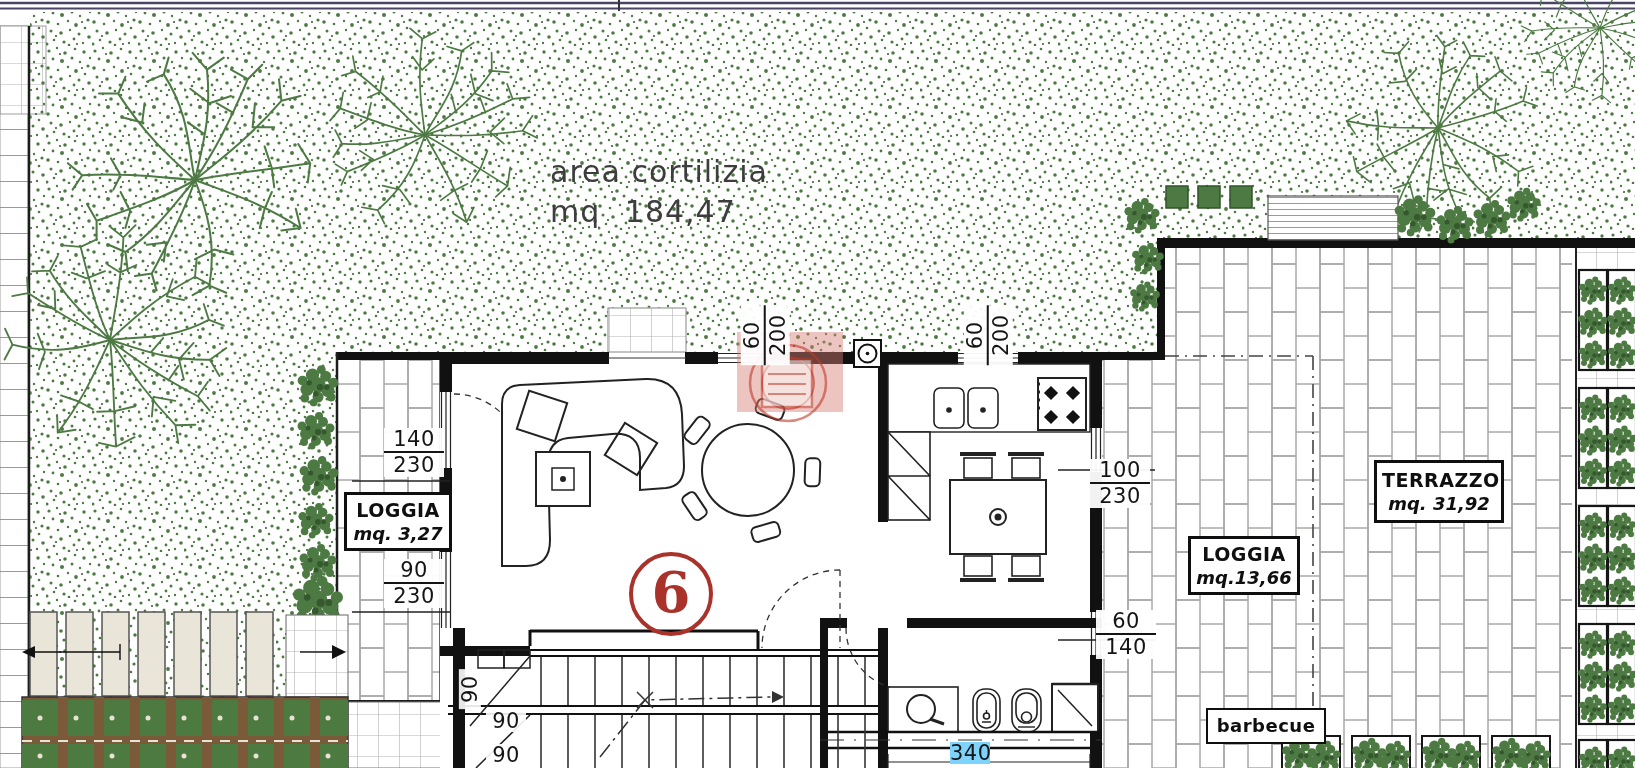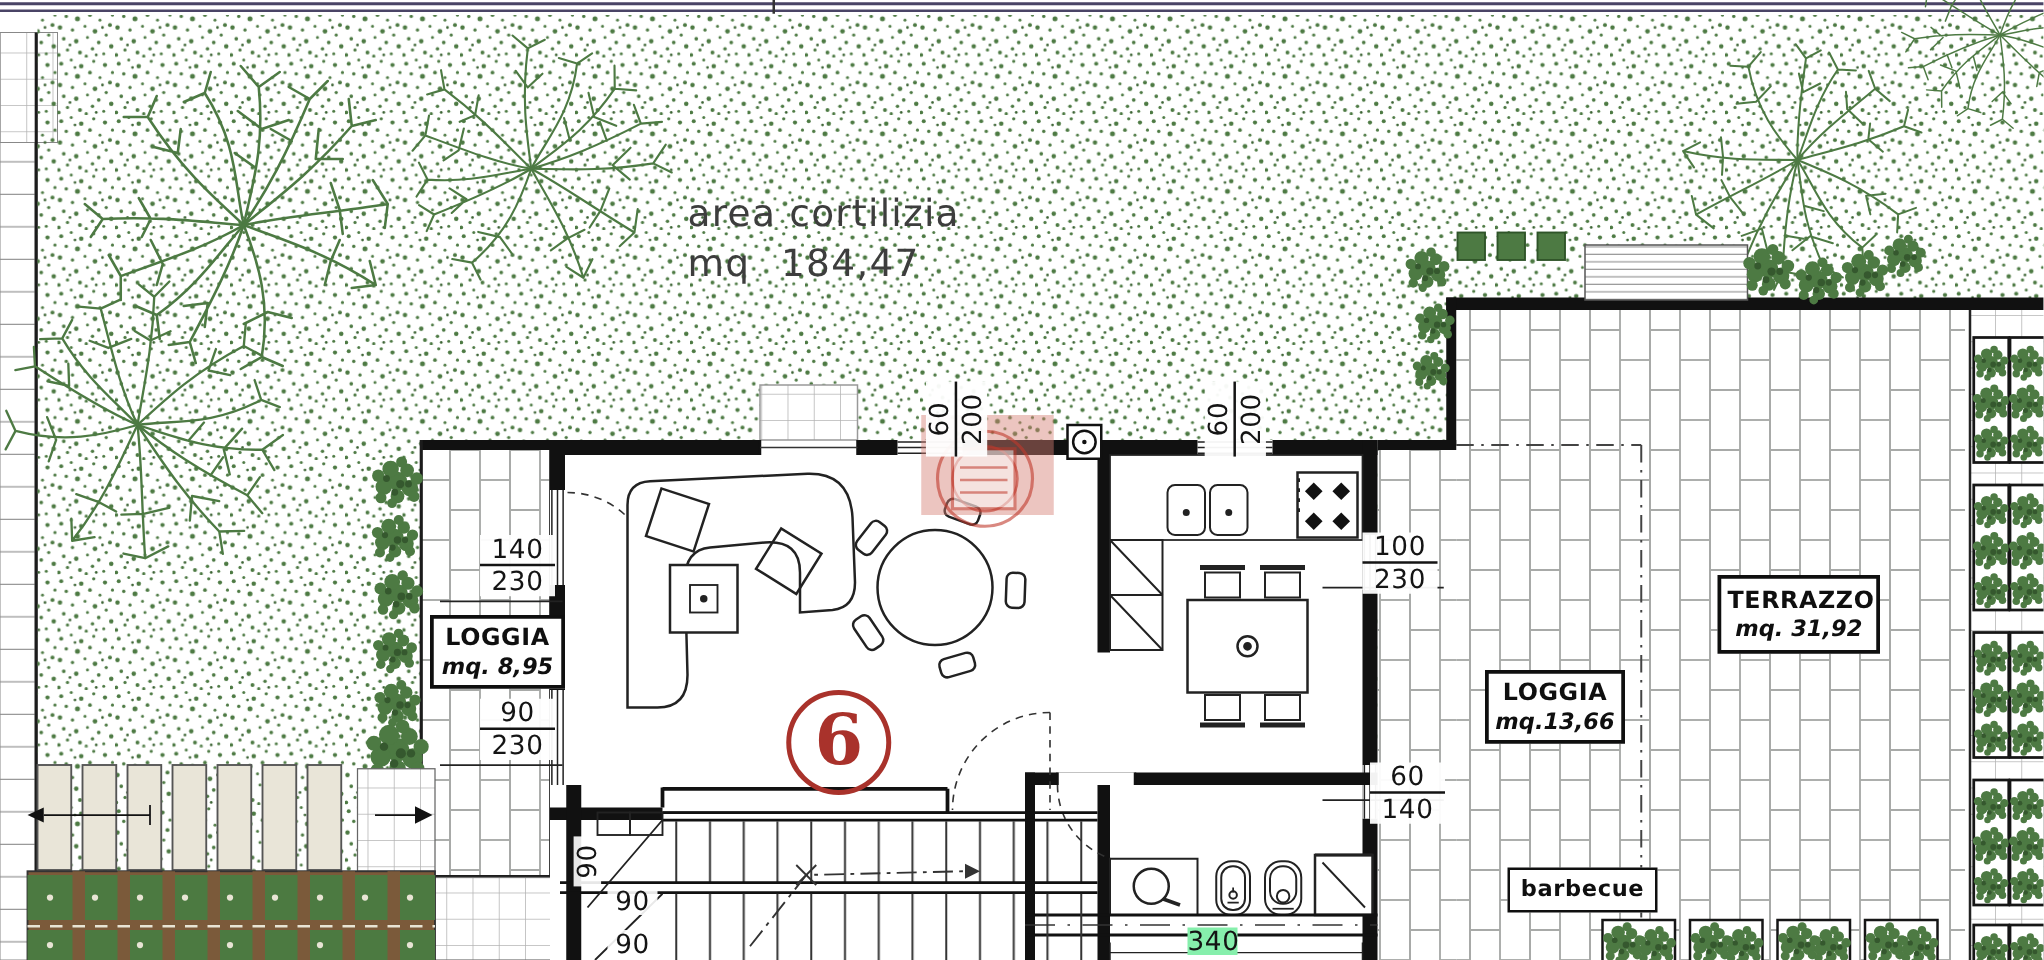--- a/index.html
+++ b/index.html
@@ -13,21 +13,21 @@
   .dim{position:absolute;font-size:21px;font-weight:500;line-height:1.06;color:#141414;
        text-align:center;width:60px;background:rgba(255,255,255,.95);letter-spacing:.5px;}
   .dim .num{display:block;border-bottom:2px solid #141414;padding:0 3px 1px;}
   .dim .den{display:block;padding-top:1px;}
   .dim.single{width:40px;background:rgba(255,255,255,.9);}
   .rot{transform:rotate(-90deg);}
   .roombox{position:absolute;background:#fff;border:3px solid #0f0f0f;text-align:center;
            color:#0f0f0f;padding:4px 5px;z-index:6;}
   .roombox .rname{display:block;font-size:19px;font-weight:700;letter-spacing:.5px;text-align:center;}
   .roombox .rarea{display:block;font-size:18px;font-weight:600;padding-top:2px;font-style:italic;}
-  .bbq{line-height:26px;padding:3px 6px;border-width:2.5px;}
+  .bbq{line-height:26px;padding:3px 6px;border-width:2.5px;margin-top:14px;}
   .bbq .rname{font-size:18px;font-weight:600;}
   .unit-badge{position:absolute;left:629px;top:552px;width:76px;height:76px;border-radius:50%;
               border:4px solid #a9322b;color:#a9322b;text-align:center;line-height:72px;
               font-family:"DejaVu Serif",serif;font-size:56px;font-weight:700;z-index:6;}
 </style>
 </head>
 <body>
 
 <div class="stage">
 
@@ -502,36 +502,36 @@
     <span class="den">230</span>
   </div>
   <div class="dim rot" style="left:735px;top:311px">
     <span class="num">60</span>
     <span class="den">200</span>
   </div>
   <div class="dim rot" style="left:958px;top:311px">
     <span class="num">60</span>
     <span class="den">200</span>
   </div>
-  <div class="dim" style="left:1090px;top:426px">
+  <div class="dim" style="left:1090px;top:459px">
     <span class="num">100</span>
     <span class="den">230</span>
   </div>
   <div class="dim" style="left:1096px;top:610px">
     <span class="num">60</span>
     <span class="den">140</span>
   </div>
   <div class="dim single rot" style="left:450px;top:678px">90</div>
   <div class="dim single" style="left:486px;top:710px">90</div>
   <div class="dim single" style="left:486px;top:744px">90</div>
-  <div class="dim single" style="left:950px;top:742px;background:#86efac">340</div>
+  <div class="dim single" style="left:950px;top:742px;background:#7dd3fc">340</div>
 
   <div class="roombox" style="left:344px;top:492px;width:92px">
     <span class="rname">LOGGIA</span>
-    <span class="rarea">mq. 8,95</span>
+    <span class="rarea">mq. 3,27</span>
   </div>
   <div class="roombox" style="left:1188px;top:536px;width:96px">
     <span class="rname">LOGGIA</span>
     <span class="rarea">mq.13,66</span>
   </div>
   <div class="roombox" style="left:1374px;top:460px;width:114px;padding:6px 5px">
     <span class="rname">TERRAZZO</span>
     <span class="rarea">mq.  31,92</span>
   </div>
   <div class="roombox bbq" style="left:1206px;top:694px;width:104px">

